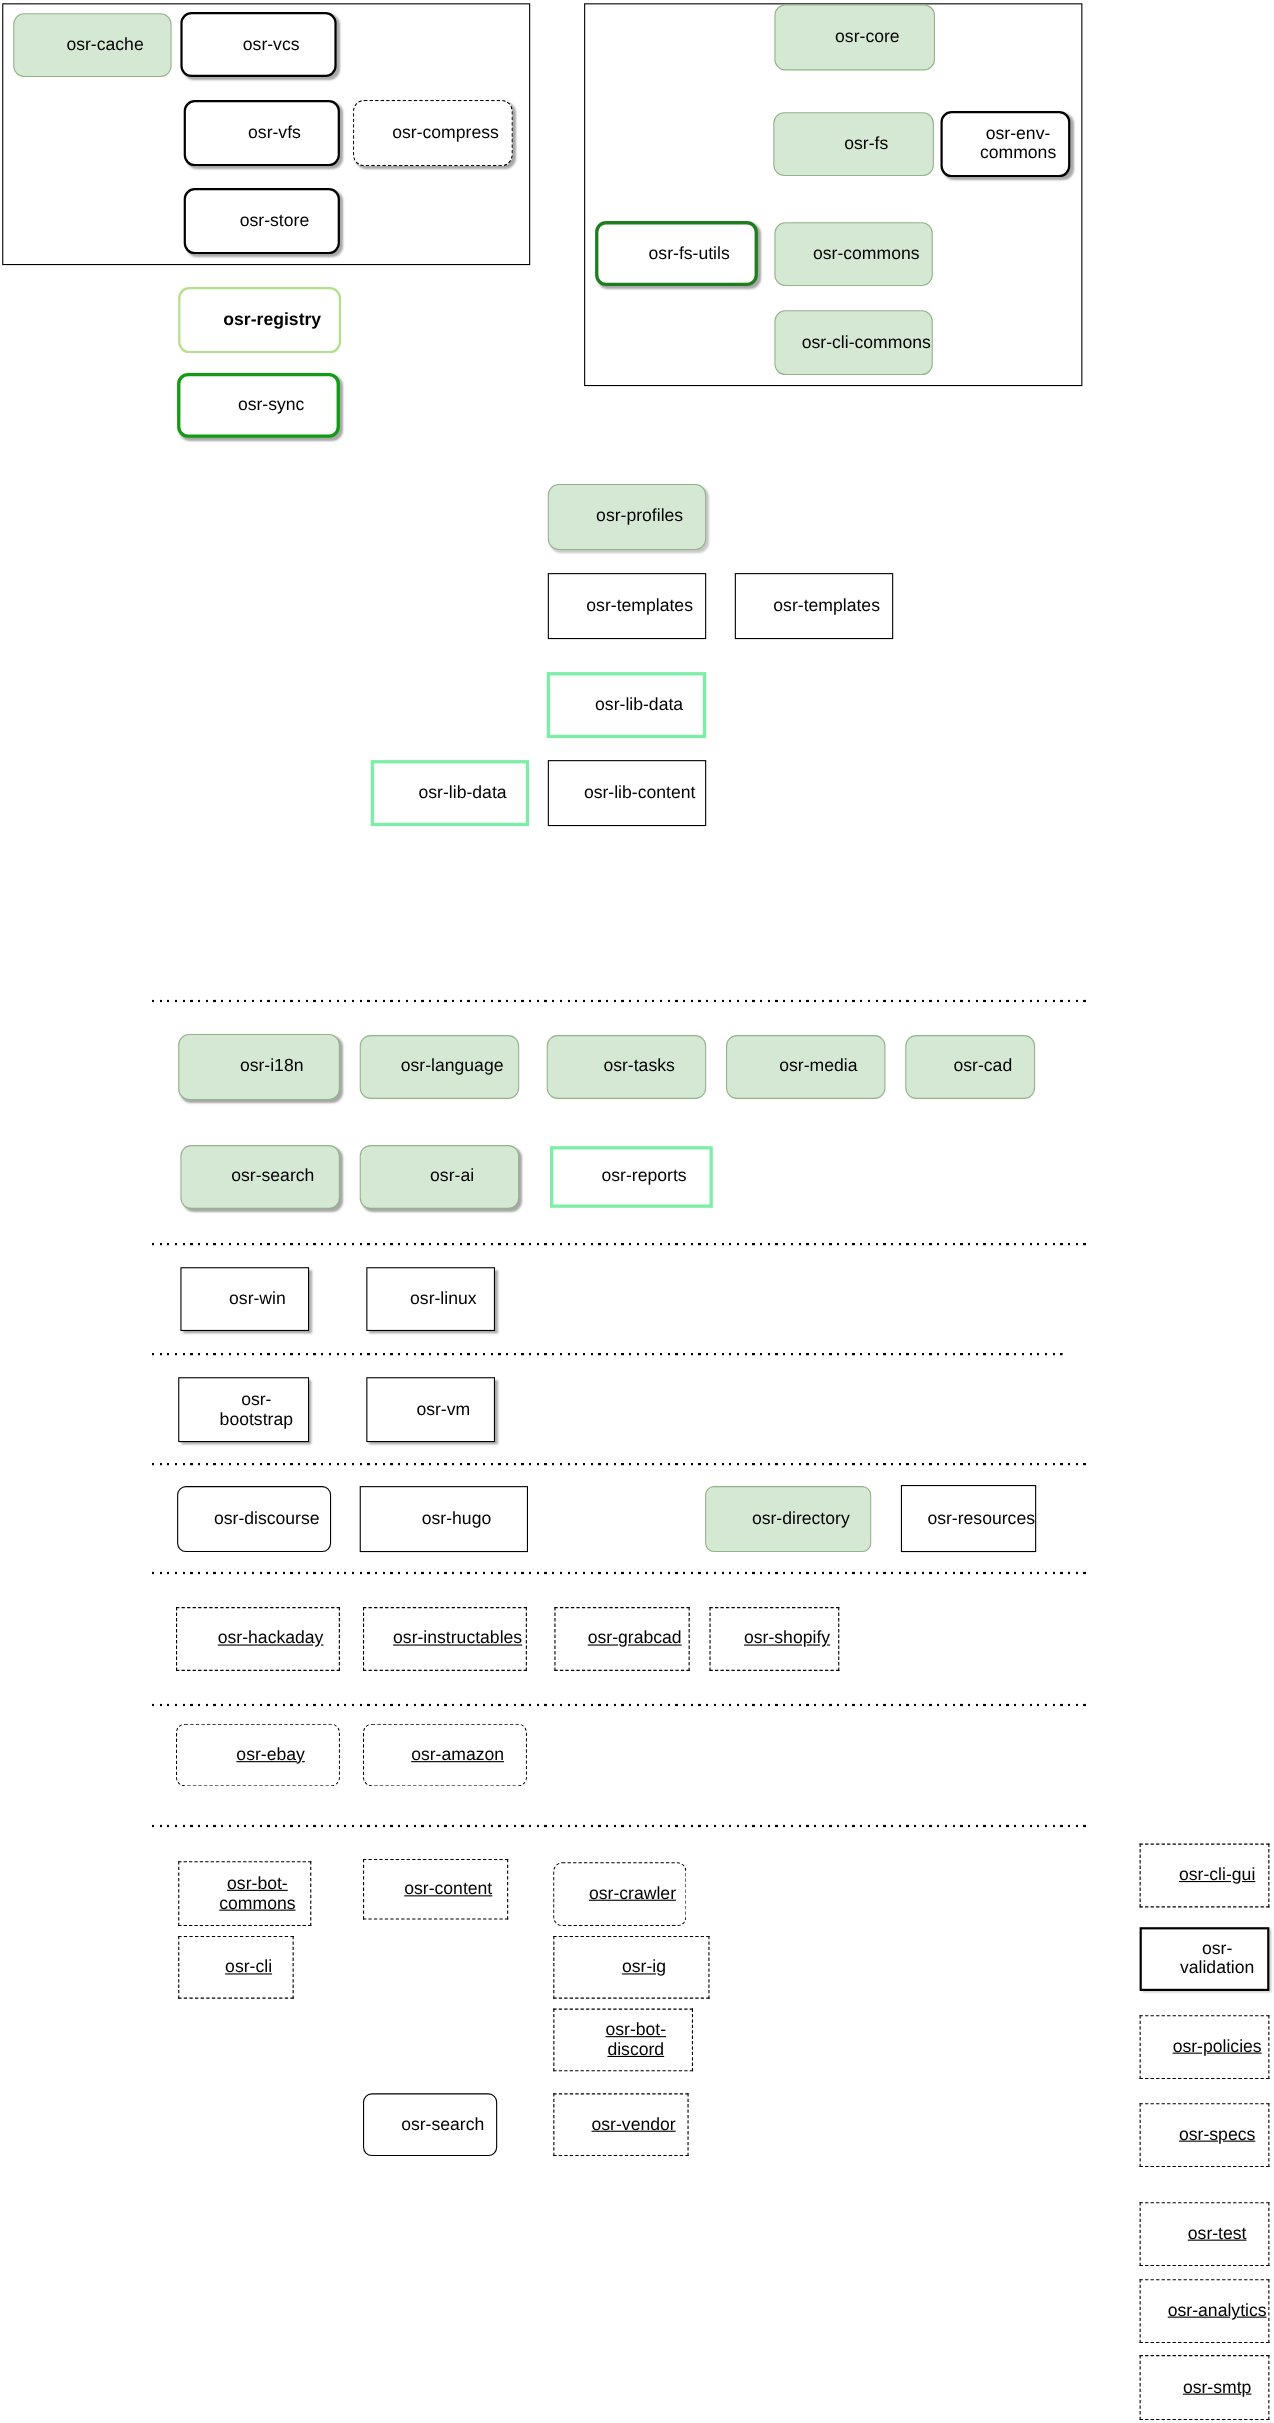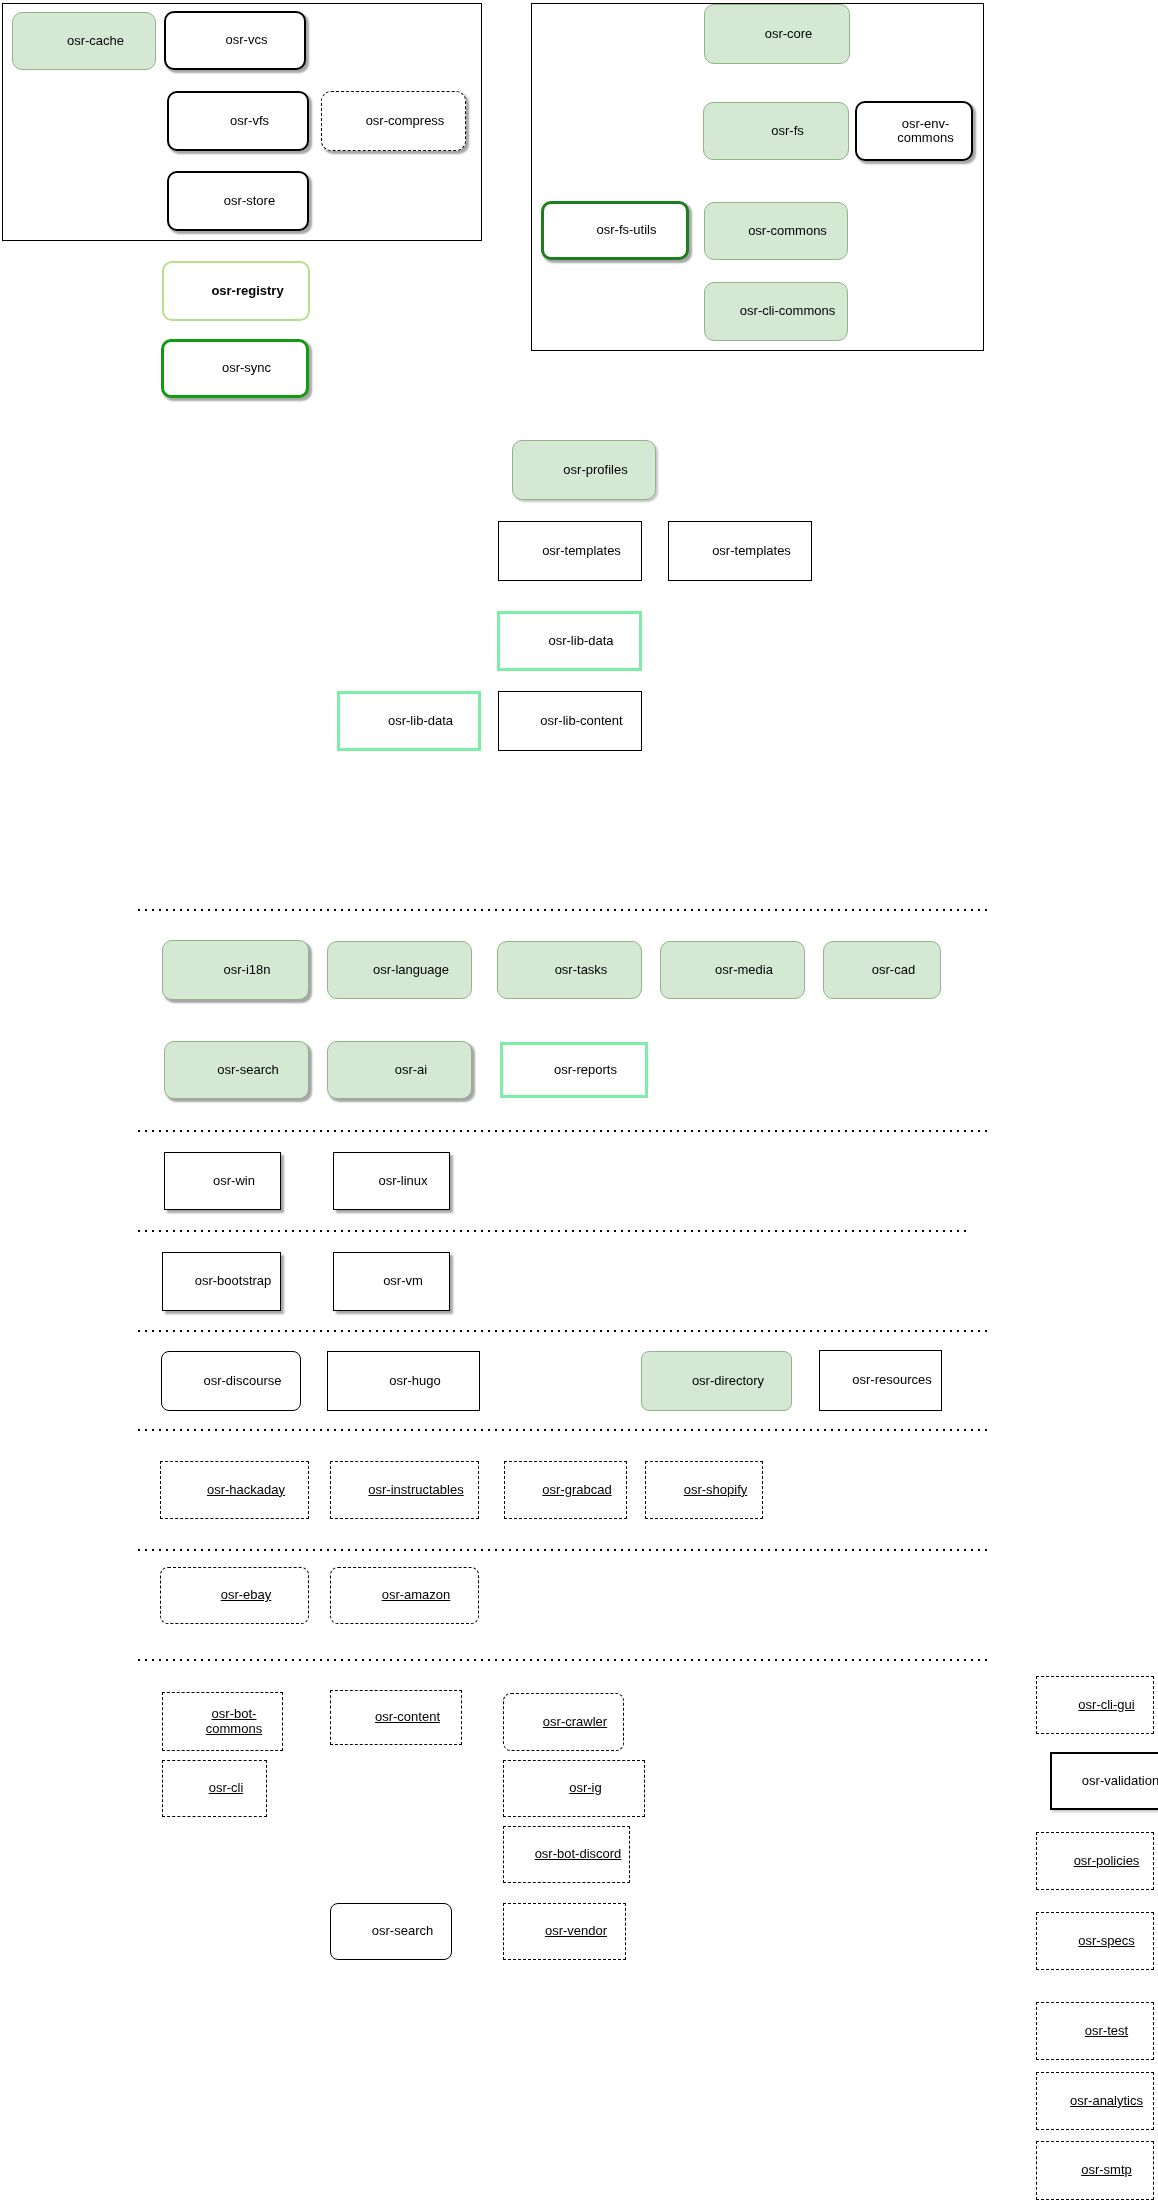--- a/index.html
+++ b/index.html
@@ -3,38 +3,38 @@
 <meta charset="utf-8">
 <style>
   html,body { margin:0; padding:0; background:#fff; }
   #canvas {
     position:relative; width:1158px; height:2203px; background:#ffffff;
     font-family:"Liberation Sans", sans-serif; overflow:hidden;
   }
   .node {
     position:absolute; box-sizing:border-box; background:#fff;
     display:flex; align-items:center; justify-content:center;
-    font-size:13px; color:#000; text-align:center; line-height:1.1;padding-left:23px;
+    font-size:16px; color:#000; text-align:center; line-height:1.1;padding-left:23px;
   }
   .container { position:absolute; box-sizing:border-box; border:1px solid #000; background:transparent; }
   .rounded    { border-radius:10px; }
   .rounded-md { border-radius:8px; }
   .g-fill     { background:var(--green-fill); border:1px solid var(--green-border); }
   .plain      { border:1px solid #000; }
   .plain-md   { border:1.5px solid #000; }
   .black-thick{ border:2.5px solid #000; }
   .black-med  { border:2px solid #000; }
   .dashed     { border:1.5px dashed #000;text-decoration:underline; }
   .dash-long  { border:1.5px dashed #000; }
   .mint       { border:3.5px solid var(--mint); }
   .lgreen     { border:2px solid var(--light-green);font-weight:bold; }
   .dgreen     { border:3px solid var(--dark-green); }
   .forest     { border:3.5px solid var(--forest-green); }
   .shadow     { box-shadow:2.5px 2.5px 2px rgba(0,0,0,0.35); }
-  .shadow-sm  { box-shadow:2px 2px 2px rgba(0,0,0,0.22);margin-left:14px; }
+  .shadow-sm  { box-shadow:2px 2px 2px rgba(0,0,0,0.22); }
   .sep {
     position:absolute; height:2px;
     background-image:repeating-linear-gradient(90deg,#000 0 2px,transparent 2px 7px);
   }
 </style>
 </head>
 <body>
 
 <div id="canvas" style="--green-fill: #d5e8d4; --green-border: #93b389; --mint: #7ceea6; --light-green: #b4e08c; --dark-green: #129b12; --forest-green: #1e7e1e;">
 

